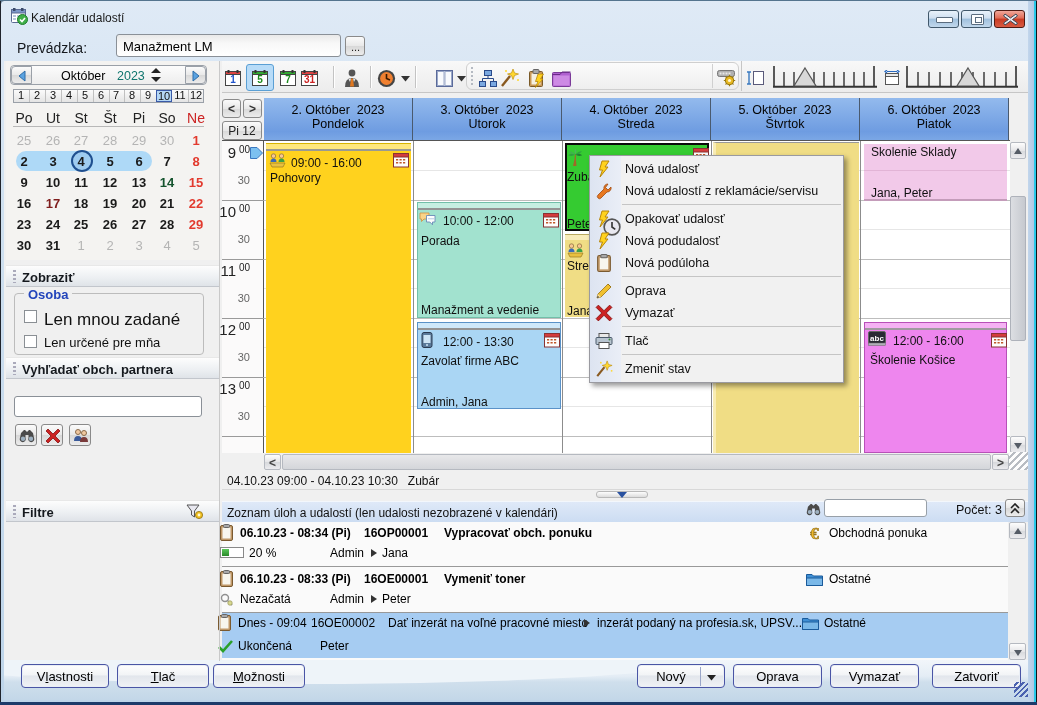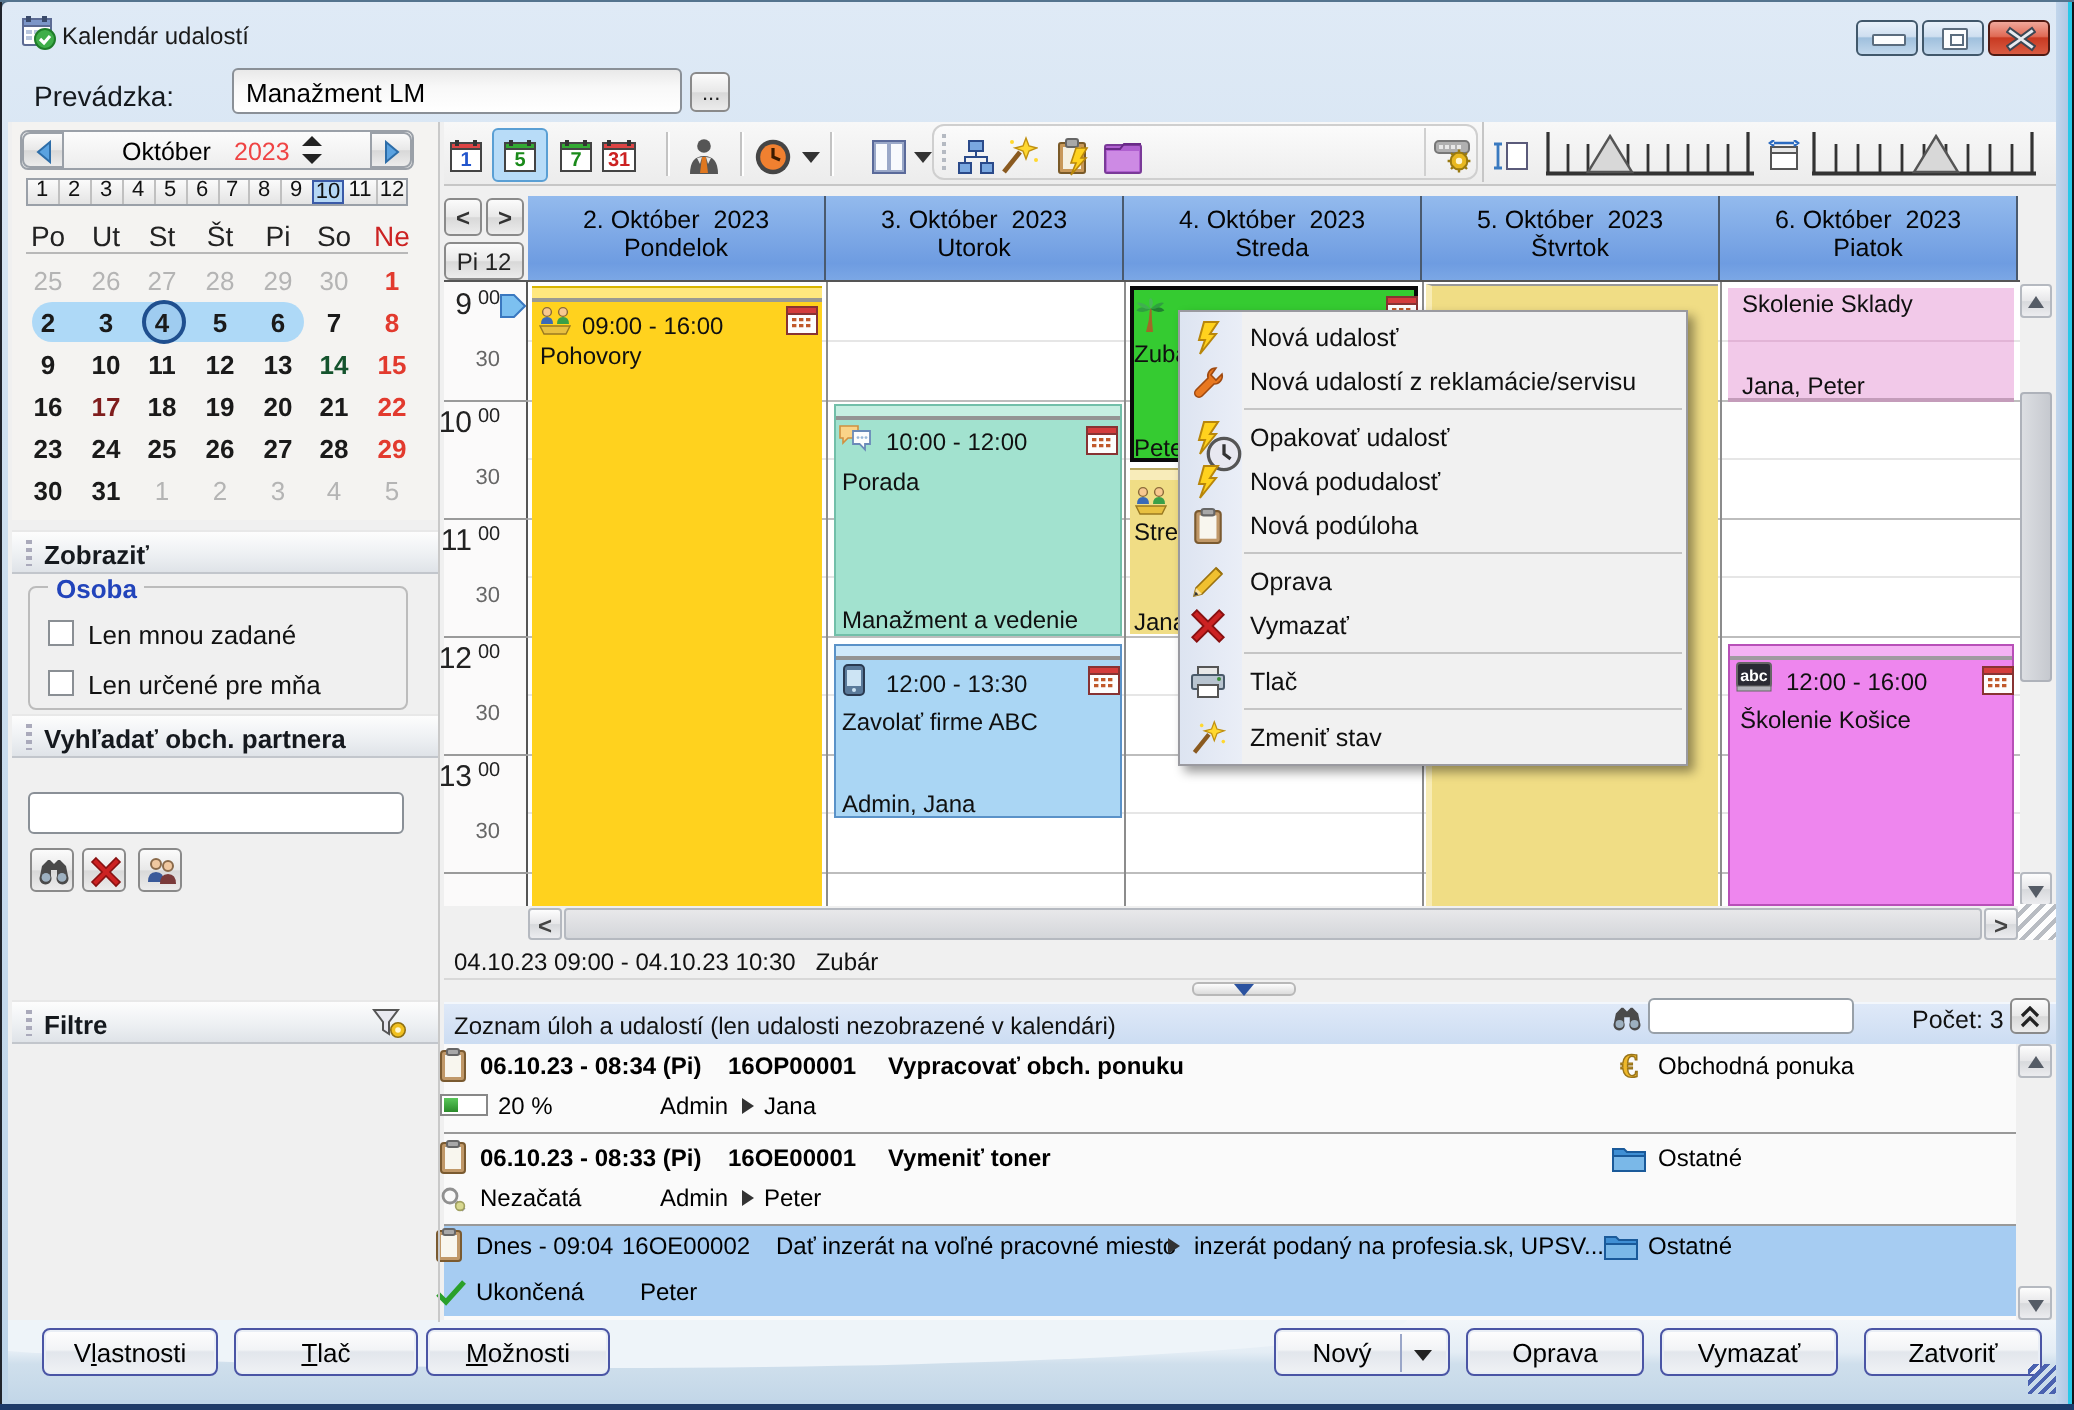--- a/index.html
+++ b/index.html
@@ -85,21 +85,21 @@
  <svg class="ab" style="left:4px;top:3px;" width="12" height="12" viewBox="0 0 12 12">
         <path d="M9 1 L3 6 L9 11 Z" fill="#5aa2e0" stroke="#2d6da8" stroke-width="1"></path>
       </svg>
     </div>
 <div class="gbtn" style="left:185px;top:66px;width:21px;height:18px;border-radius:0 4px 4px 0;border-color:#9aa0a8;">
  <svg class="ab" style="left:4px;top:3px;" width="12" height="12" viewBox="0 0 12 12">
         <path d="M3 1 L9 6 L3 11 Z" fill="#5aa2e0" stroke="#2d6da8" stroke-width="1"></path>
       </svg>
     </div>
 <div class="ab" style="left:61px;top:69px;font-size:12.5px;color:#000;">Október</div>
-<div class="ab" style="left:117px;top:69px;font-size:12.5px;color:#ef4444;">2023</div>
+<div class="ab" style="left:117px;top:69px;font-size:12.5px;color:#0f766e;">2023</div>
 <svg class="ab" style="left:150px;top:68px;" width="12" height="14" viewBox="0 0 12 14">
       <path d="M6 0 L11 5 H1 Z" fill="#222"></path>
       <path d="M6 14 L1 9 H11 Z" fill="#222"></path>
     </svg>
 
 <div class="ab" style="left:13px;top:89px;width:191px;height:14px;box-sizing:border-box;border:1px solid #9aa0a8;background:linear-gradient(180deg,#fbfbfb,#e4e4e4);"></div>
 <div id="mrow">
 <div class="ab" style="left:13px;top:90px;width:16px;height:12px;text-align:center;font-size:11px;color:#111;"><span style="position:relative;top:-1px;">1</span></div>
 <div class="ab" style="left:29px;top:90px;width:1px;height:12px;background:#c0c0c0;"></div>
 <div class="ab" style="left:29px;top:90px;width:16px;height:12px;text-align:center;font-size:11px;color:#111;"><span style="position:relative;top:-1px;">2</span></div>
@@ -181,21 +181,21 @@
 <div class="num" style="left:182px;top:238px;color:#b4b4b4;font-weight:normal;">5</div>
 </div>
 
 <div class="hdr" style="top:265px;">
       <div class="grip"></div>
       <b>Zobraziť</b>
     </div>
 <div class="ab" style="left:14px;top:293px;width:188px;height:60px;border:1px solid #bcbcbc;border-radius:4px;"></div>
 <div class="ab" style="left:24px;top:287px;background:#f0f0f0;padding:0 4px;font-size:13px;font-weight:bold;color:#2244bb;">Osoba</div>
 <div class="ck" style="left:24px;top:310px;"></div>
-<div class="ab" style="left:44px;top:310px;font-size:13px;">Len mnou zadané</div>
+<div class="ab" style="left:44px;top:310px;font-size:17px;">Len mnou zadané</div>
 <div class="ck" style="left:24px;top:335px;"></div>
 <div class="ab" style="left:44px;top:335px;font-size:13px;">Len určené pre mňa</div>
 
 <div class="hdr" style="top:357px;">
       <div class="grip"></div>
       <b>Vyhľadať obch. partnera</b>
     </div>
 <div class="ab" style="left:14px;top:396px;width:188px;height:21px;border:1px solid #8a9097;border-radius:3px;background:#fff;box-sizing:border-box;"></div>
 <div class="gbtn" style="left:15px;top:424px;width:22px;height:22px;">
  <svg class="ab" style="left:3px;top:4px;" width="16" height="14" viewBox="0 0 16 14">

